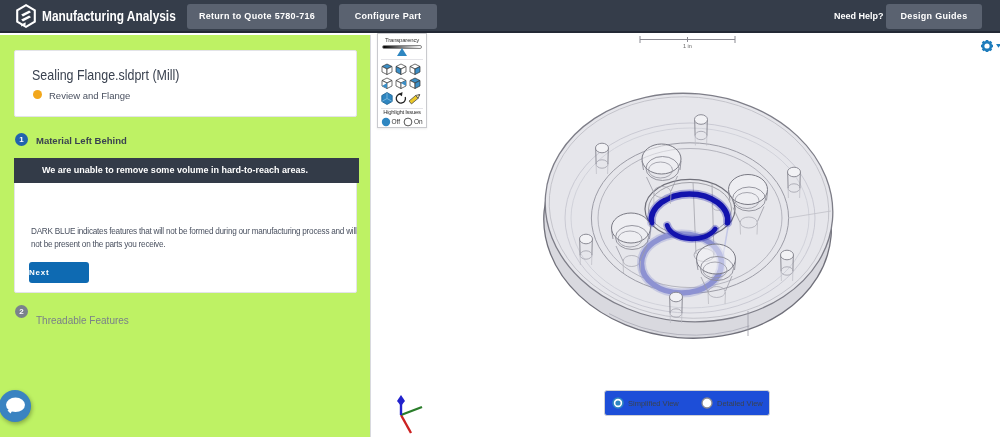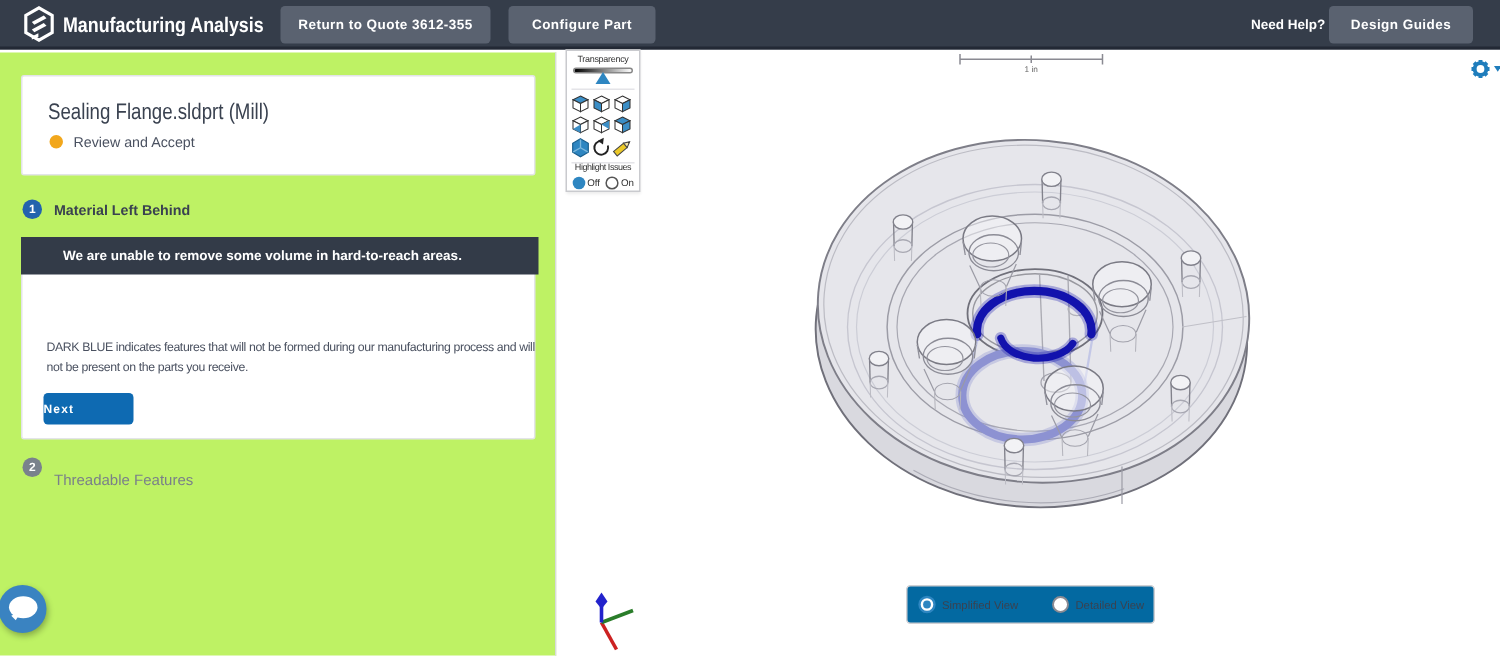--- a/index.html
+++ b/index.html
@@ -32,46 +32,46 @@
 
 #viewport { position:absolute; left:371px; top:35px; width:629px; height:402px; background:#fff; }
 
 #toolpanel { position:absolute; left:377px; top:33px; width:50px; height:95px; background:#fff; border:1px solid #c9cace; box-shadow:0 1px 2px rgba(0,0,0,0.08); }
 #tp-title { position:absolute; left:0; top:3px; width:48px; text-align:center; font-size:6px; letter-spacing:-0.2px; color:#333; white-space:nowrap; }
 #slider { position:absolute; left:4px; top:11px; width:40px; height:4px; border:1px solid #888; border-radius:2px; background:linear-gradient(to right,#000,#fff); }
 #tri { position:absolute; left:18.5px; top:14px; width:0; height:0; border-left:5.5px solid transparent; border-right:5.5px solid transparent; border-bottom:8px solid #2e86c1; }
 .tpdiv { position:absolute; left:3px; width:42px; height:0; border-top:1px solid #e4e4e8; }
 #tp-hl { position:absolute; left:0; top:75px; width:48px; text-align:center; font-size:6px; letter-spacing:-0.3px; color:#333; white-space:nowrap; }
 
-#viewbox { position:absolute; left:604px; top:390px; width:166px; height:26px; background:#0369a1; border:1px solid #cfd0d4; border-radius:3px; }
+#viewbox { position:absolute; left:604px; top:390px; width:166px; height:26px; background:#1d4ed8; border:1px solid #cfd0d4; border-radius:3px; }
 
 #chat { position:absolute; left:-1px; top:390px; width:32px; height:32px; border-radius:50%; background:#3a83c1; box-shadow:1px 2px 4px rgba(0,0,0,0.3); }
 </style>
 </head>
 <body>
 
 <div id="topbar">
   <svg id="logo" width="20" height="24" viewBox="0 0 20 24">
     <polygon points="10,1.2 18.8,6.3 18.8,17.7 10,22.8 1.2,17.7 1.2,6.3" fill="none" stroke="#fff" stroke-width="2.1"></polygon>
     <polygon points="5.2,10.6 13.2,6.4 15.0,8.2 6.9,12.5" fill="#fff"></polygon>
     <polygon points="5.2,15.6 13.2,11.4 15.0,13.2 6.9,17.5" fill="#fff"></polygon>
     <polygon points="5.2,20.4 9.6,18.2 9.6,20.7 5.2,22.4" fill="#fff"></polygon>
   </svg>
   <div id="brand">Manufacturing Analysis</div>
-  <div class="tbtn" id="btn1">Return to Quote 3612-355</div>
+  <div class="tbtn" id="btn1">Return to Quote 5780-716</div>
   <div class="tbtn" id="btn2">Configure Part</div>
   <div id="needhelp">Need Help?</div>
   <div class="tbtn" id="btn3">Design Guides</div>
 </div>
 
 <div id="leftpanel">
   <div id="card1">
     <div id="title">Sealing Flange.sldprt (Mill)</div>
     <div id="statdot"></div>
-    <div id="statlbl">Review and Accept</div>
+    <div id="statlbl">Review and Flange</div>
   </div>
   <div class="badge" id="b1">1</div>
   <div id="s1lbl">Material Left Behind</div>
   <div id="card2">
     <div id="banner">We are unable to remove some volume in hard-to-reach areas.</div>
     <div class="para" id="p2">DARK BLUE indicates features that will not be formed during our manufacturing process and will not be present on the parts you receive.</div>
     <div id="nextbtn">Next</div>
   </div>
   <div class="badge" id="b2">2</div>
   <div id="s2lbl">Threadable Features</div>

